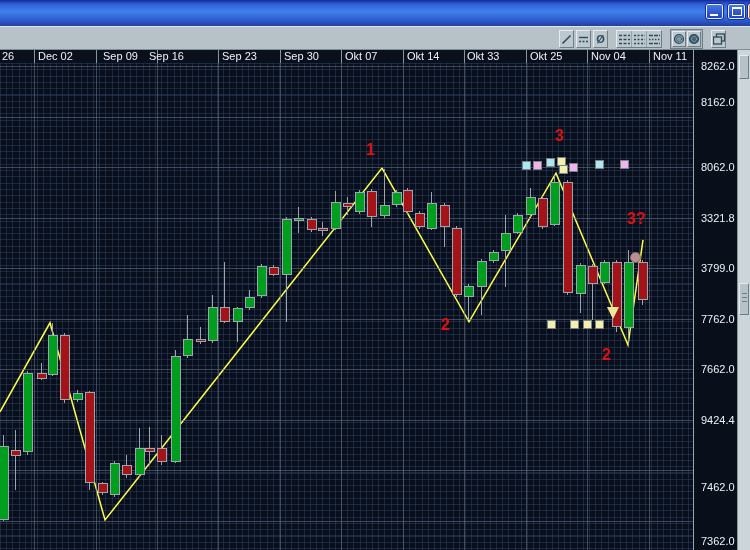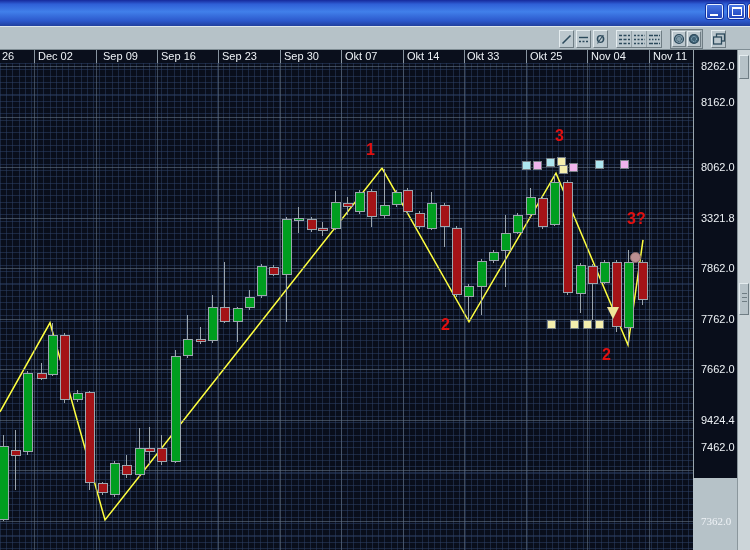--- a/index.html
+++ b/index.html
@@ -30,21 +30,21 @@
   .tgroup2{display:flex;gap:1px;border:1px solid #6f7d84;padding:1px;background:#aab6bc;}
   .tgroup2 .tbtn{width:14px;height:16px;}
   .gap{width:4px;}
   .oslash{font-size:11px;font-weight:bold;color:#2c4a5c;line-height:1;}
   .tbtn svg,.seg svg{display:block;}
 
   
   .date-axis{position:absolute;left:0;top:50px;width:693px;height:13px;background:#0a0f1c;overflow:hidden;cursor:ew-resize;}
   .dlab{position:absolute;top:0px;color:#eef2f6;font-size:11px;white-space:nowrap;}
   .dtick{position:absolute;top:0;width:1px;height:13px;background:#8894a0;}
-  .price-axis{position:absolute;left:693px;top:50px;width:44px;height:428px;background:#090e1b;
+  .price-axis{position:absolute;left:693px;top:50px;width:44px;height:500px;background:#090e1b;
     border-left:1px solid #9aa6ae;box-sizing:border-box;cursor:ns-resize;}
   .plab{position:absolute;left:7px;color:#eef2f6;font-size:11px;}
 
   
   .plot{position:absolute;left:0;top:63px;width:693px;height:487px;background-color:#090e1b;overflow:hidden;cursor:crosshair;
     background-image:
       repeating-linear-gradient(to right, rgba(46,66,104,.5) 0 1px, transparent 1px 6.2px),
       repeating-linear-gradient(to bottom, rgba(46,66,104,.5) 0 1px, transparent 1px 6.3px);}
   .vgrid{position:absolute;top:0;bottom:0;width:1px;background:rgba(96,112,130,.6);}
   .hgrid{position:absolute;left:0;right:0;height:1px;background:rgba(96,112,130,.6);}
@@ -158,21 +158,21 @@
       <div class="dtick" style="left: 280px;"></div>
       <div class="dtick" style="left: 341px;"></div>
       <div class="dtick" style="left: 403px;"></div>
       <div class="dtick" style="left: 464px;"></div>
       <div class="dtick" style="left: 526px;"></div>
       <div class="dtick" style="left: 587px;"></div>
       <div class="dtick" style="left: 649px;"></div>
       <div class="dlab" style="left: 2px;">26</div>
       <div class="dlab" style="left: 38px;">Dec 02</div>
       <div class="dlab" style="left: 103px;">Sep 09</div>
-      <div class="dlab" style="left: 161px;">Sep 16</div>
+      <div class="dlab" style="left: 149px;">Sep 16</div>
       <div class="dlab" style="left: 222px;">Sep 23</div>
       <div class="dlab" style="left: 284px;">Sep 30</div>
       <div class="dlab" style="left: 345px;">Okt 07</div>
       <div class="dlab" style="left: 407px;">Okt 14</div>
       <div class="dlab" style="left: 467px;">Okt 33</div>
       <div class="dlab" style="left: 530px;">Okt 25</div>
       <div class="dlab" style="left: 591px;">Nov 04</div>
       <div class="dlab" style="left: 653px;">Nov 11</div>
     </div>
 
@@ -326,26 +326,26 @@
       <div class="wave" style="left: 555px; top: 65px;">3</div>
       <div class="wave" style="left: 627px; top: 148px;">3?</div>
       <div class="wave" style="left: 602px; top: 284px;">2</div>
     </div>
 
   <div class="price-axis" id="priceAxis">
       <div class="plab" style="top: 10px;">8262.0</div>
       <div class="plab" style="top: 46px;">8162.0</div>
       <div class="plab" style="top: 111.111px;">8062.0</div>
       <div class="plab" style="top: 161.667px;">3321.8</div>
-      <div class="plab" style="top: 212.222px;">7862.0</div>
+      <div class="plab" style="top: 212.222px;">3799.0</div>
       <div class="plab" style="top: 262.778px;">7762.0</div>
       <div class="plab" style="top: 313.333px;">7662.0</div>
       <div class="plab" style="top: 363.889px;">9424.4</div>
-      <div class="plab" style="top: 391px;">7462.0</div>
-      <div class="plab" style="top: 465px; font-family: Liberation Serif, serif;">7362.0</div>
+      <div class="plab" style="top: 431px;">7462.0</div>
+      <div class="plab" style="top: 485px;">7362.0</div>
     </div>
 
   <div class="vscroll">
     <div class="sb-btn"></div>
     <div class="sb-thumb">
       <span class="grip" style="top:9px"></span>
       <span class="grip" style="top:13px"></span>
       <span class="grip" style="top:17px"></span>
     </div>
   </div>

